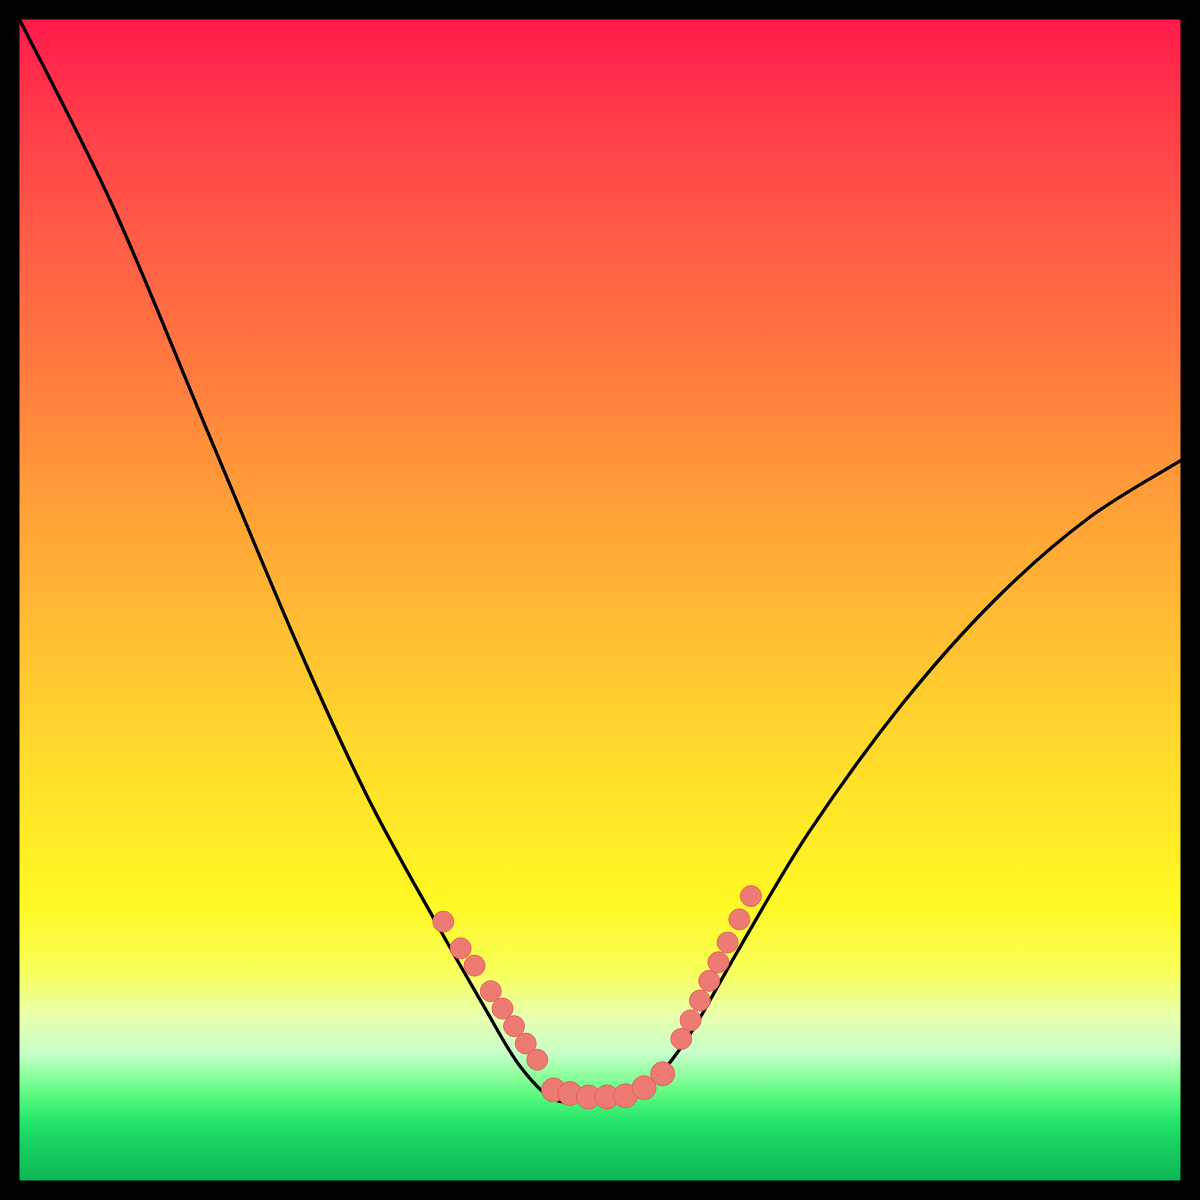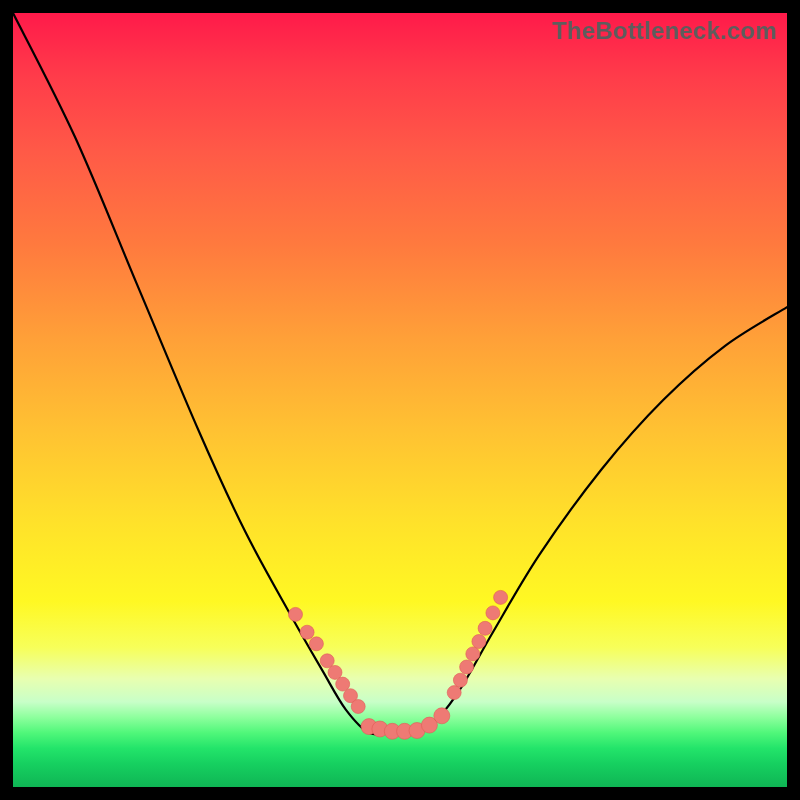--- a/index.html
+++ b/index.html
@@ -91,14 +91,13 @@
         <circle cx="356.0" cy="713.6" r="8" fill="#ee7a74" stroke="#e05a55" stroke-width="0.6"></circle>
         <circle cx="366.9" cy="716.0" r="8" fill="#ee7a74" stroke="#e05a55" stroke-width="0.6"></circle>
         <circle cx="379.3" cy="718.3" r="8" fill="#ee7a74" stroke="#e05a55" stroke-width="0.6"></circle>
         <circle cx="391.6" cy="718.3" r="8" fill="#ee7a74" stroke="#e05a55" stroke-width="0.6"></circle>
         <circle cx="404.0" cy="717.5" r="8" fill="#ee7a74" stroke="#e05a55" stroke-width="0.6"></circle>
         <circle cx="416.4" cy="712.1" r="8" fill="#ee7a74" stroke="#e05a55" stroke-width="0.6"></circle>
         <circle cx="428.8" cy="702.8" r="8" fill="#ee7a74" stroke="#e05a55" stroke-width="0.6"></circle>
       </g>
   </svg>
 
-  <div class="watermark">TheBottleneck.com</div>
 </div>
 
 </body></html>

